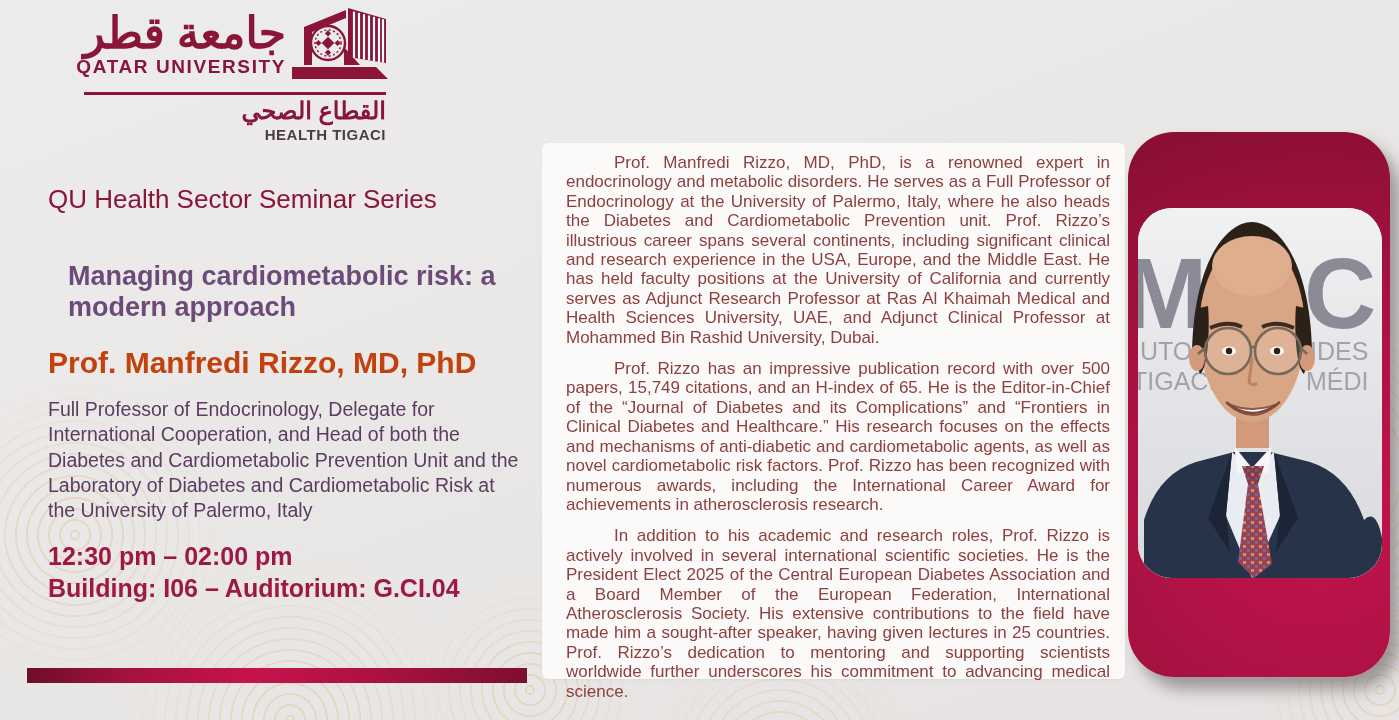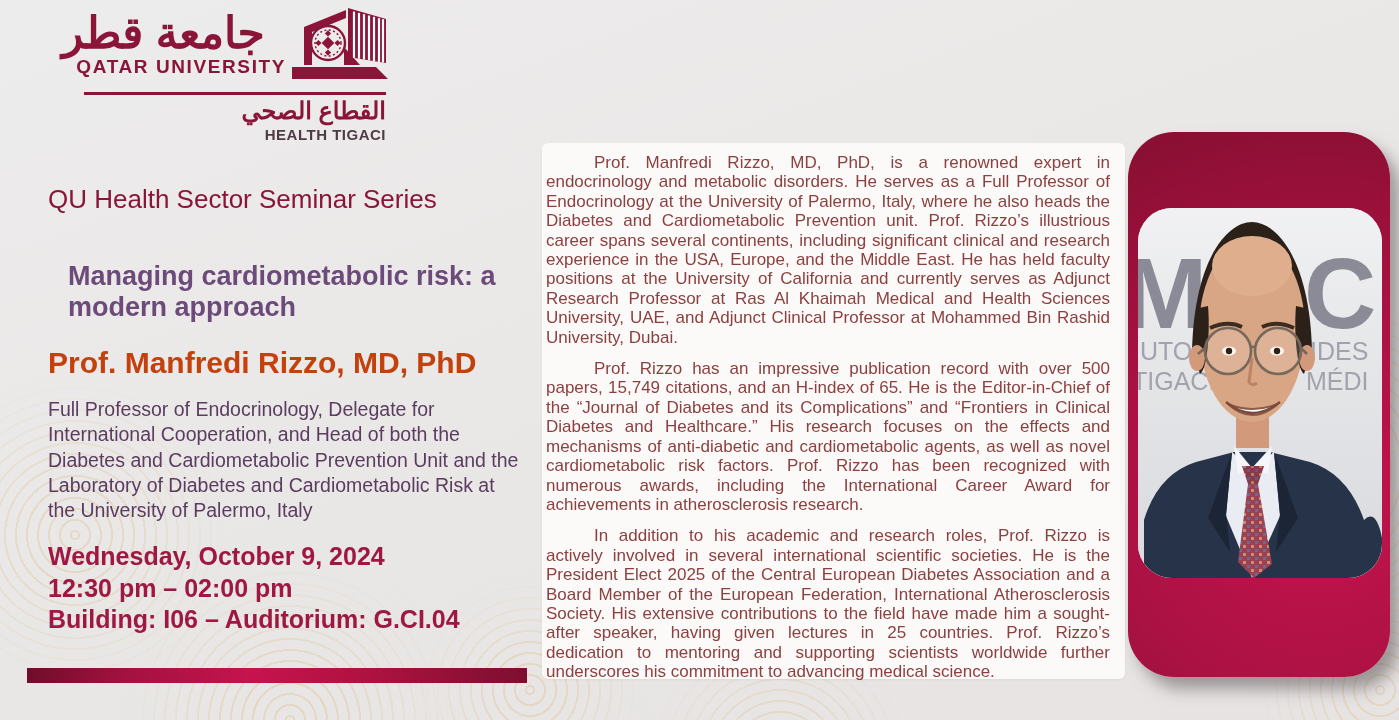--- a/index.html
+++ b/index.html
@@ -12,21 +12,21 @@
   
   .blob{
     position:absolute;border-radius:50%;pointer-events:none;z-index:0;
     background:repeating-radial-gradient(circle at 50% 50%,
       rgba(224,199,158,0) 0 3px, rgba(223,198,156,.55) 3px 5px, rgba(224,199,158,0) 5px 11px);
     -webkit-mask-image:radial-gradient(circle, #000 20%, transparent 68%);
             mask-image:radial-gradient(circle, #000 20%, transparent 68%);
     opacity:.8;
   }
   
-  .logo-ar{left:62px;top:10px;width:224px;text-align:left;font-size:44px;font-weight:bold;
+  .logo-ar{left:62px;top:10px;width:224px;text-align:right;font-size:44px;font-weight:bold;
     color:#8A1538;z-index:2;line-height:1.05;}
   .logo-en{left:62px;top:56px;width:224px;text-align:right;font-size:19px;font-weight:bold;
     color:#8A1538;letter-spacing:1.6px;z-index:2;}
   .emblem{left:288px;top:4px;width:104px;height:84px;z-index:2;}
   .logo-rule{left:84px;top:92px;width:302px;height:3px;background:#8A1538;z-index:2;}
   .sector-ar{left:136px;top:97px;width:250px;text-align:right;font-size:24px;font-weight:bold;
     color:#8A1538;z-index:2;}
   .sector-en{left:136px;top:126px;width:250px;text-align:right;font-size:15px;font-weight:bold;
     color:#4E3B45;letter-spacing:.5px;z-index:2;}
   
@@ -35,21 +35,21 @@
     line-height:1.16;z-index:2;margin-left:20px;}
   .speaker{left:48px;top:346px;width:520px;font-size:30px;font-weight:bold;
     color:#c2410c;white-space:nowrap;z-index:2;}
   .desc{left:48px;top:397px;width:476px;font-size:19.5px;color:#5B3C60;line-height:1.3;z-index:2;}
   .when{left:48px;top:541px;font-size:25px;font-weight:bold;color:#9E1843;line-height:1.26;z-index:2;}
   .bar{left:27px;top:668px;width:500px;height:15px;z-index:2;
     background:linear-gradient(90deg,#6F0D2A 0%,#A31240 20%,#C6134E 45%,#AE1240 68%,#7C0F30 100%);}
   
   .panel{left:542px;top:143px;width:583px;height:536px;background:#FBFAF9;border-radius:6px;
     z-index:1;box-shadow:0 1px 3px rgba(0,0,0,.05);}
-  .panel-inner{padding:10px 15px 0 4px;}
+  .panel-inner{padding:10px 15px 0 24px;}
   .panel-inner p{margin:0 0 12px;text-indent:48px;text-align:justify;
     font-size:17px;line-height:19.4px;color:#8D4040;}
   
   .card{left:1128px;top:132px;width:262px;height:545px;border-radius:46px;z-index:3;
     background:radial-gradient(circle at 72% 68%, #C5134E 0%, #AD1244 45%, #8A0F33 95%);
     box-shadow:10px 12px 16px rgba(95,85,90,.55);}
   .photo{position:absolute;left:10px;top:76px;width:244px;height:370px;border-radius:34px;
     overflow:hidden;background:#e2e3e6;}
 </style>
 </head>
@@ -94,21 +94,20 @@
 </svg>
 <div class="abs logo-rule"></div>
 <div class="abs sector-ar" dir="rtl">القطاع الصحي</div>
 <div class="abs sector-en">HEALTH TIGACI</div>
 
 <div class="abs series">QU Health Sector Seminar Series</div>
 <div class="abs talk">Managing cardiometabolic risk: a modern approach</div>
 <div class="abs speaker">Prof. Manfredi Rizzo, MD, PhD</div>
 <div class="abs desc">Full Professor of Endocrinology, Delegate for International Cooperation, and Head of both the Diabetes and Cardiometabolic Prevention Unit and the Laboratory of Diabetes and Cardiometabolic Risk at the University of Palermo, Italy</div>
 <div class="abs when">
-  <div>Wednesday, October 9, 2024</div>
   <div>12:30 pm – 02:00 pm</div>
   <div>Building: I06 – Auditorium: G.CI.04</div>
 </div>
 <div class="abs bar"></div>
 
 <div class="abs panel">
   <div class="panel-inner">
     <p>Prof. Manfredi Rizzo, MD, PhD, is a renowned expert in endocrinology and metabolic disorders. He serves as a Full Professor of Endocrinology at the University of Palermo, Italy, where he also heads the Diabetes and Cardiometabolic Prevention unit. Prof. Rizzo’s illustrious career spans several continents, including significant clinical and research experience in the USA, Europe, and the Middle East. He has held faculty positions at the University of California and currently serves as Adjunct Research Professor at Ras Al Khaimah Medical and Health Sciences University, UAE, and Adjunct Clinical Professor at Mohammed Bin Rashid University, Dubai.</p>
     <p>Prof. Rizzo has an impressive publication record with over 500 papers, 15,749 citations, and an H-index of 65. He is the Editor-in-Chief of the “Journal of Diabetes and its Complications” and “Frontiers in Clinical Diabetes and Healthcare.” His research focuses on the effects and mechanisms of anti-diabetic and cardiometabolic agents, as well as novel cardiometabolic risk factors. Prof. Rizzo has been recognized with numerous awards, including the International Career Award for achievements in atherosclerosis research.</p>
     <p>In addition to his academic and research roles, Prof. Rizzo is actively involved in several international scientific societies. He is the President Elect 2025 of the Central European Diabetes Association and a Board Member of the European Federation, International Atherosclerosis Society. His extensive contributions to the field have made him a sought-after speaker, having given lectures in 25 countries. Prof. Rizzo’s dedication to mentoring and supporting scientists worldwide further underscores his commitment to advancing medical science.</p>

